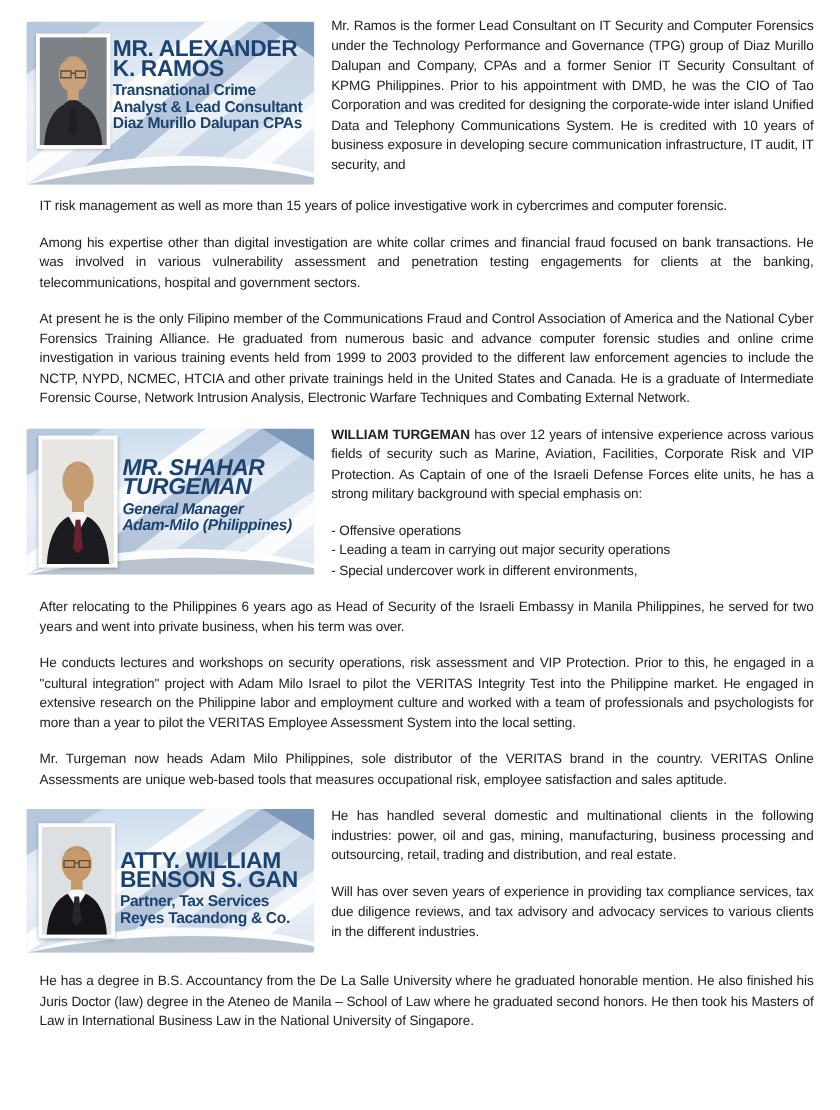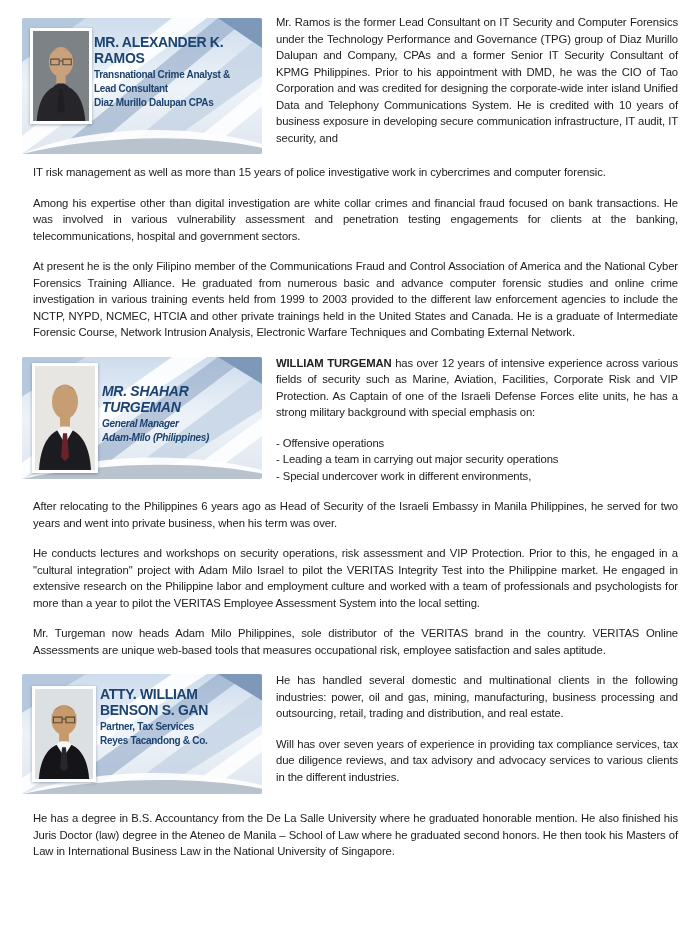--- a/index.html
+++ b/index.html
@@ -40,23 +40,23 @@
   .card-2 .photo{left:10px;top:6px;width:60px;height:104px;}
   .card-3 .photo{left:10px;top:12px;width:58px;height:90px;}
   .photo svg{display:block;width:100%;height:100%;}
 
   .card-text{
     position:absolute;right:8px;text-align:left;
     color:var(--accent-navy);font-weight:bold;letter-spacing:-0.3px;
   }
   .card-1 .card-text{left:72px;top:16px;}
   .card-2 .card-text{left:80px;top:26px;}
-  .card-3 .card-text{left:78px;top:12px;}
-  .card-name{font-size:14px;line-height:16px;margin-bottom:2px;}
-  .card-role{font-size:10px;line-height:14px;}
+  .card-3 .card-text{left:78px;top:36px;}
+  .card-name{font-size:19px;line-height:16px;margin-bottom:2px;}
+  .card-role{font-size:13px;line-height:14px;}
   .b{font-weight:bold;}
 </style>
 </head>
 <body>
 
 <div class="page">
 
   <section>
     <div class="card card-1">
       <svg class="card-bg" viewBox="0 0 240 136" preserveAspectRatio="none">

